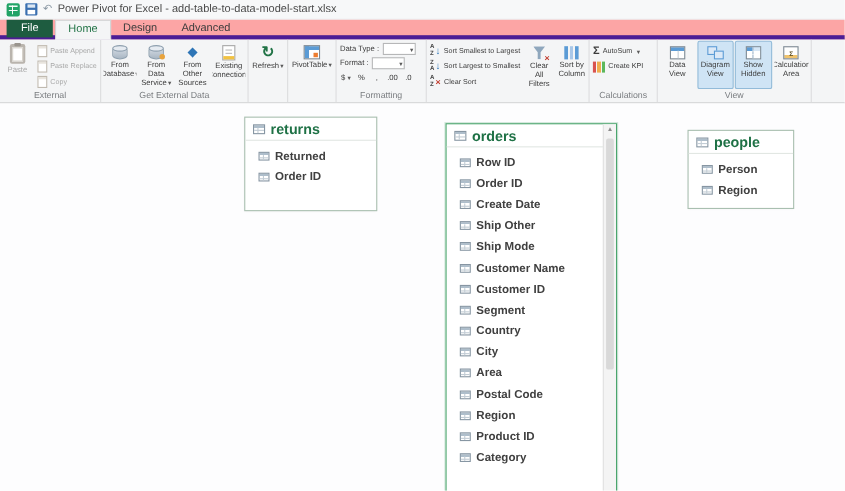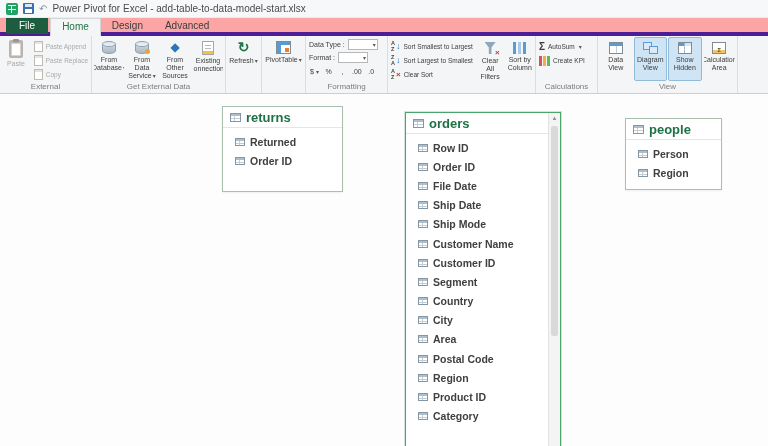--- a/index.html
+++ b/index.html
@@ -336,25 +336,25 @@
         <div class="trow">
           <span class="grid-ico sm"></span>
           <span class="fname">Row ID</span>
         </div>
         <div class="trow">
           <span class="grid-ico sm"></span>
           <span class="fname">Order ID</span>
         </div>
         <div class="trow">
           <span class="grid-ico sm"></span>
-          <span class="fname">File Date</span>
-        </div>
-        <div class="trow">
-          <span class="grid-ico sm"></span>
-          <span class="fname">Ship Date</span>
+          <span class="fname">Create Date</span>
+        </div>
+        <div class="trow">
+          <span class="grid-ico sm"></span>
+          <span class="fname">Ship Other</span>
         </div>
         <div class="trow">
           <span class="grid-ico sm"></span>
           <span class="fname">Ship Mode</span>
         </div>
         <div class="trow">
           <span class="grid-ico sm"></span>
           <span class="fname">Customer Name</span>
         </div>
         <div class="trow">

